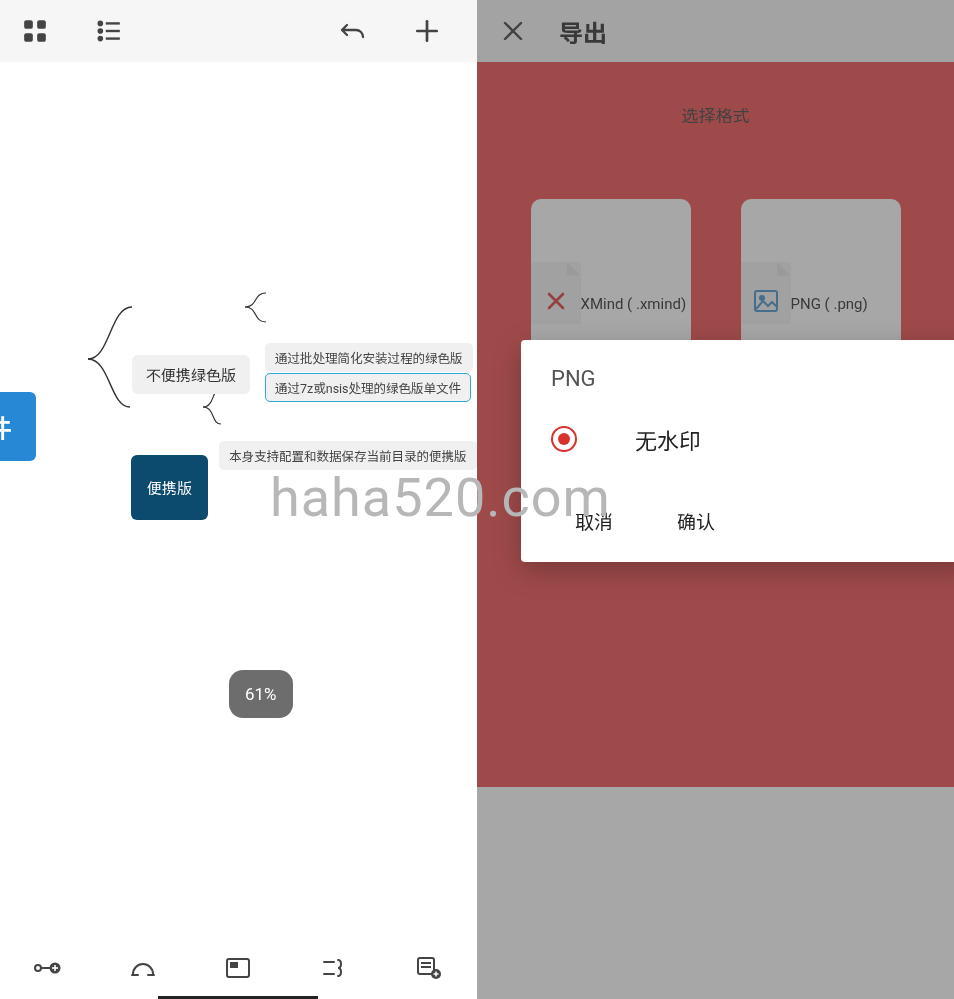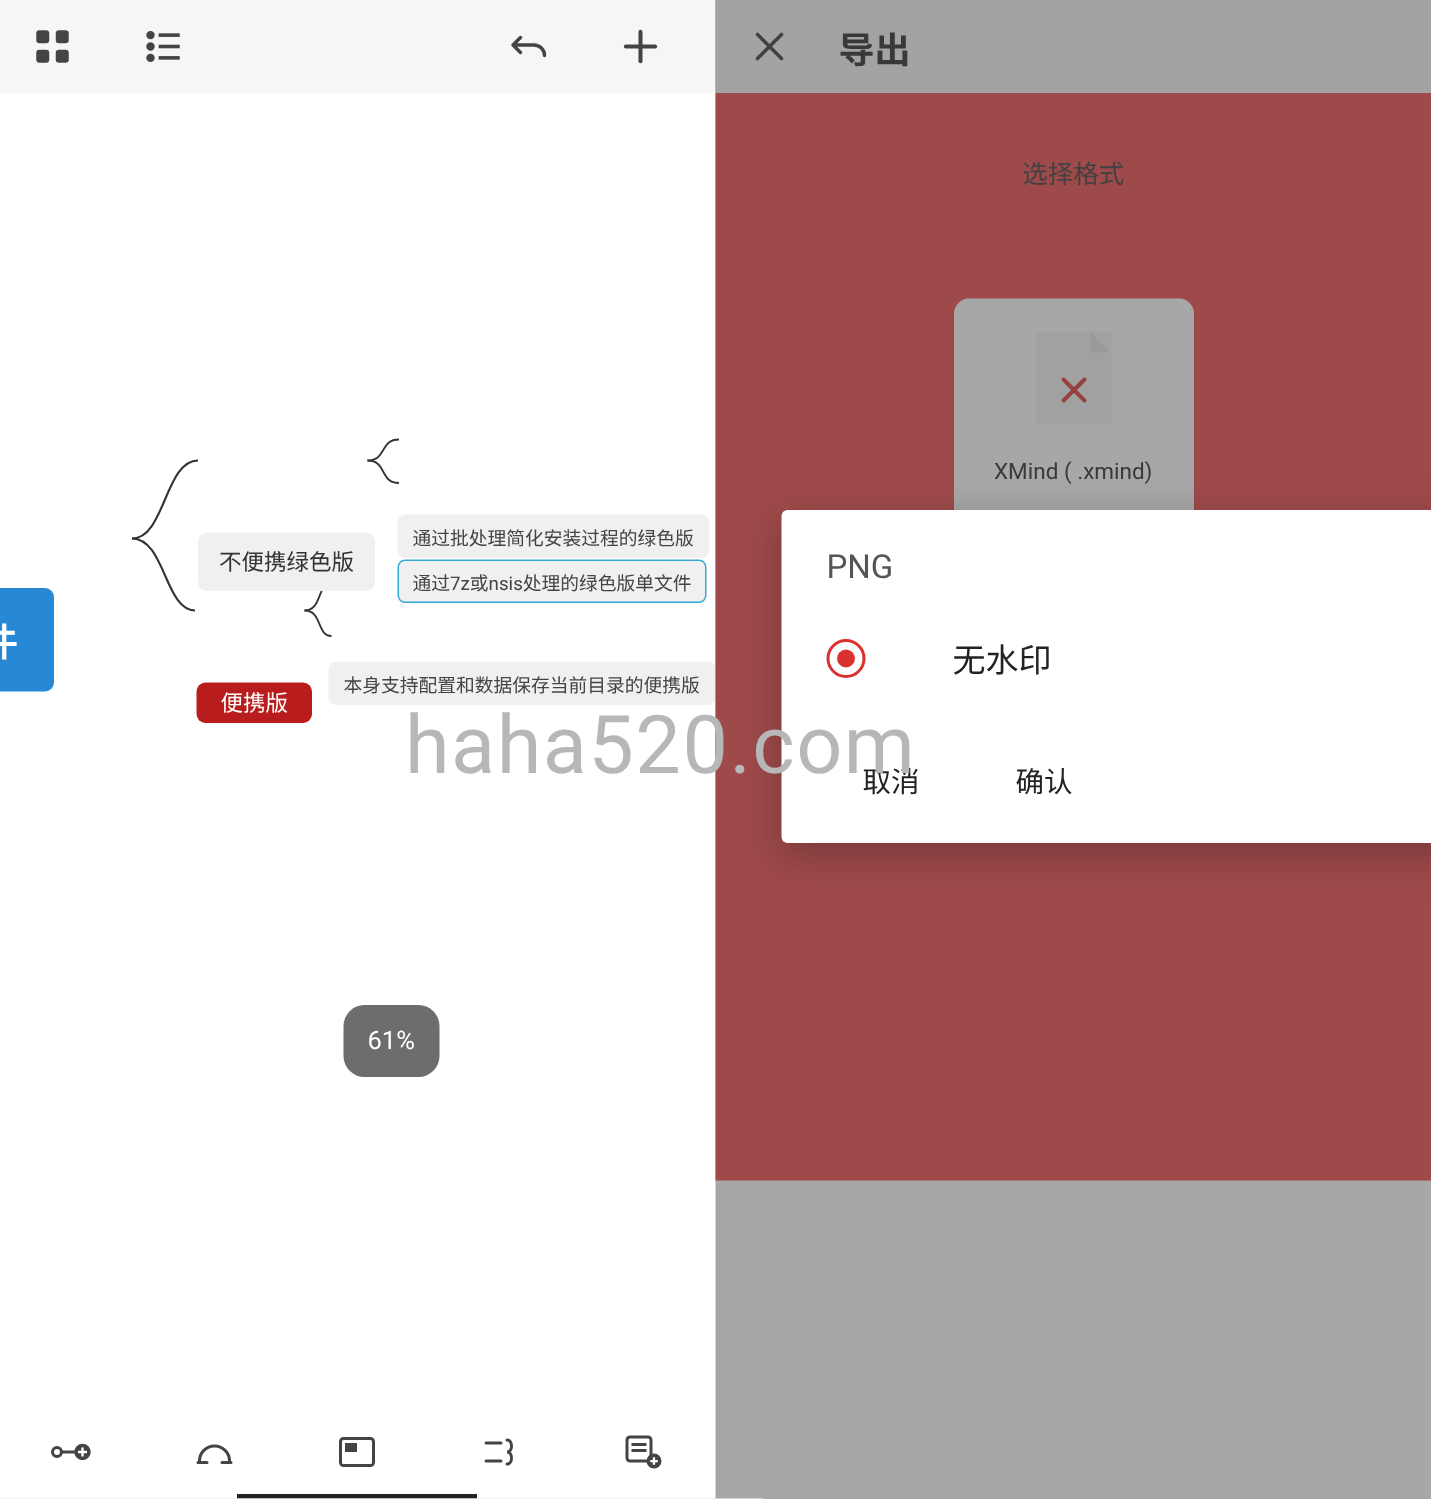--- a/index.html
+++ b/index.html
@@ -10,42 +10,42 @@
 .top-toolbar{height:62px;background:#f6f6f6;display:flex;align-items:center;padding:0 22px;gap:48px}
 .top-toolbar .spacer{flex:0 0 120px}
 .icon-btn{width:28px;height:28px;display:flex;align-items:center;justify-content:center;color:#444}
 svg{display:block}
 
 
 .canvas{position:absolute;left:0;top:62px;right:0;bottom:62px;background:#fff;overflow:hidden}
 .root-node{position:absolute;left:-90px;top:330px;background:#2789d6;color:#fff;font-size:26px;font-weight:600;border-radius:6px;padding:16px 24px}
 .node{position:absolute;border-radius:6px;padding:6px 14px;font-size:14px;white-space:nowrap}
 .n1{left:132px;top:293px;background:#f0f0f0;color:#333;padding:9px 14px;font-size:15px}
-.n2{left:131px;top:393px;background:#b91c1c;color:#fff;padding:3px 16px;font-size:15px}
+.n2{left:131px;top:393px;background:#0c4a6e;color:#fff;padding:22px 16px;font-size:15px}
 .leaf{background:#f0f0f0;color:#444;font-size:12.5px;padding:5px 10px;border-radius:5px}
 .l1{left:265px;top:281px}
 .l2{left:265px;top:311px;border:1.5px solid #2faad4;padding:4px 9px}
 .l3{left:219px;top:379px}
 .l4{left:219px;top:407px;white-space:normal;width:225px;line-height:1.35}
 
 svg.connectors{position:absolute;left:0;top:0;width:100%;height:100%;pointer-events:none}
 .zoom-badge{position:absolute;left:229px;top:608px;background:#6d6d6d;color:#fff;border-radius:14px;padding:14px 16px;font-size:17px}
 
 
 .bottom-toolbar{position:absolute;left:0;bottom:0;height:62px;width:477px;background:#fff;display:flex;align-items:center;justify-content:space-around}
 .bottom-toolbar .icon-btn{width:48px;height:48px}
 .bottom-active{position:absolute;bottom:0;left:158px;width:160px;height:3px;background:#222}
 
 
 .right{position:absolute;left:477px;top:0;width:477px;height:787px;background:#ef4444}
 .right-top{height:62px;background:#f6f6f6;display:flex;align-items:center;padding:0 22px;gap:32px}
 .right-title{font-size:24px;font-weight:700;color:#222}
 .format-label{text-align:center;font-size:17px;color:#333;margin-top:40px}
 .format-row{display:flex;justify-content:center;gap:50px;margin-top:72px}
-.card{width:160px;height:165px;background:#fff;border-radius:10px;box-shadow:0 1px 3px rgba(0,0,0,0.05);display:flex;flex-direction:column;align-items:center;padding-top:22px}
+.card{width:160px;height:165px;background:#fff;border-radius:10px;box-shadow:0 1px 3px rgba(0,0,0,0.05);display:flex;align-items:center;padding-top:22px}
 .file-thumb{width:50px;height:62px;background:#f2f2f2;position:relative;border-radius:2px;margin-bottom:22px}
 .file-thumb .fold{position:absolute;top:0;right:0;width:14px;height:14px;background:#e4e4e4;clip-path:polygon(0 0,100% 100%,0 100%)}
 .file-thumb .glyph{position:absolute;left:0;right:0;top:27px;display:flex;justify-content:center;align-items:center}
 .card-label{font-size:15px;color:#222}
 
 
 .overlay{position:absolute;left:477px;top:0;width:477px;height:999px;background:rgba(80,80,80,0.50)}
 .modal{position:absolute;left:521px;top:340px;width:393px;background:#fff;border-radius:4px;box-shadow:0 8px 28px rgba(0,0,0,0.25);padding:26px 30px 10px}
 .modal-title{font-size:22px;color:#555;margin-bottom:32px}
 .radio-row{display:flex;align-items:center;gap:58px;margin-bottom:40px;font-size:22px;color:#222}
@@ -189,20 +189,33 @@
           <div class="fold"></div>
           <div class="glyph">
             <svg width="24" height="24" viewBox="0 0 24 24" stroke="#d9322e" stroke-width="2.6" stroke-linecap="round">
                 <line x1="5" y1="5" x2="19" y2="19"></line>
                 <line x1="19" y1="5" x2="5" y2="19"></line>
               </svg>
           </div>
         </div>
         <div class="card-label">XMind ( .xmind)</div>
       </div>
+      <div class="card">
+        <div class="file-thumb">
+          <div class="fold"></div>
+          <div class="glyph">
+            <svg width="26" height="24" viewBox="0 0 26 24" fill="none" stroke="#3c8cc8" stroke-width="2">
+                <rect x="2" y="2" width="22" height="20" rx="2"></rect>
+                <circle cx="9" cy="9" r="2" fill="#3c8cc8"></circle>
+                <path d="M3 20 L10 12 L15 17 L19 13 L24 18"></path>
+              </svg>
+          </div>
+        </div>
+        <div class="card-label">PNG ( .png)</div>
+      </div>
     </div>
   </div>
 
   <div class="overlay"></div>
 
   <div class="modal">
     <div class="modal-title">PNG</div>
     <div class="radio-row">
       <div class="radio selected"></div>
       <span>无水印</span>

